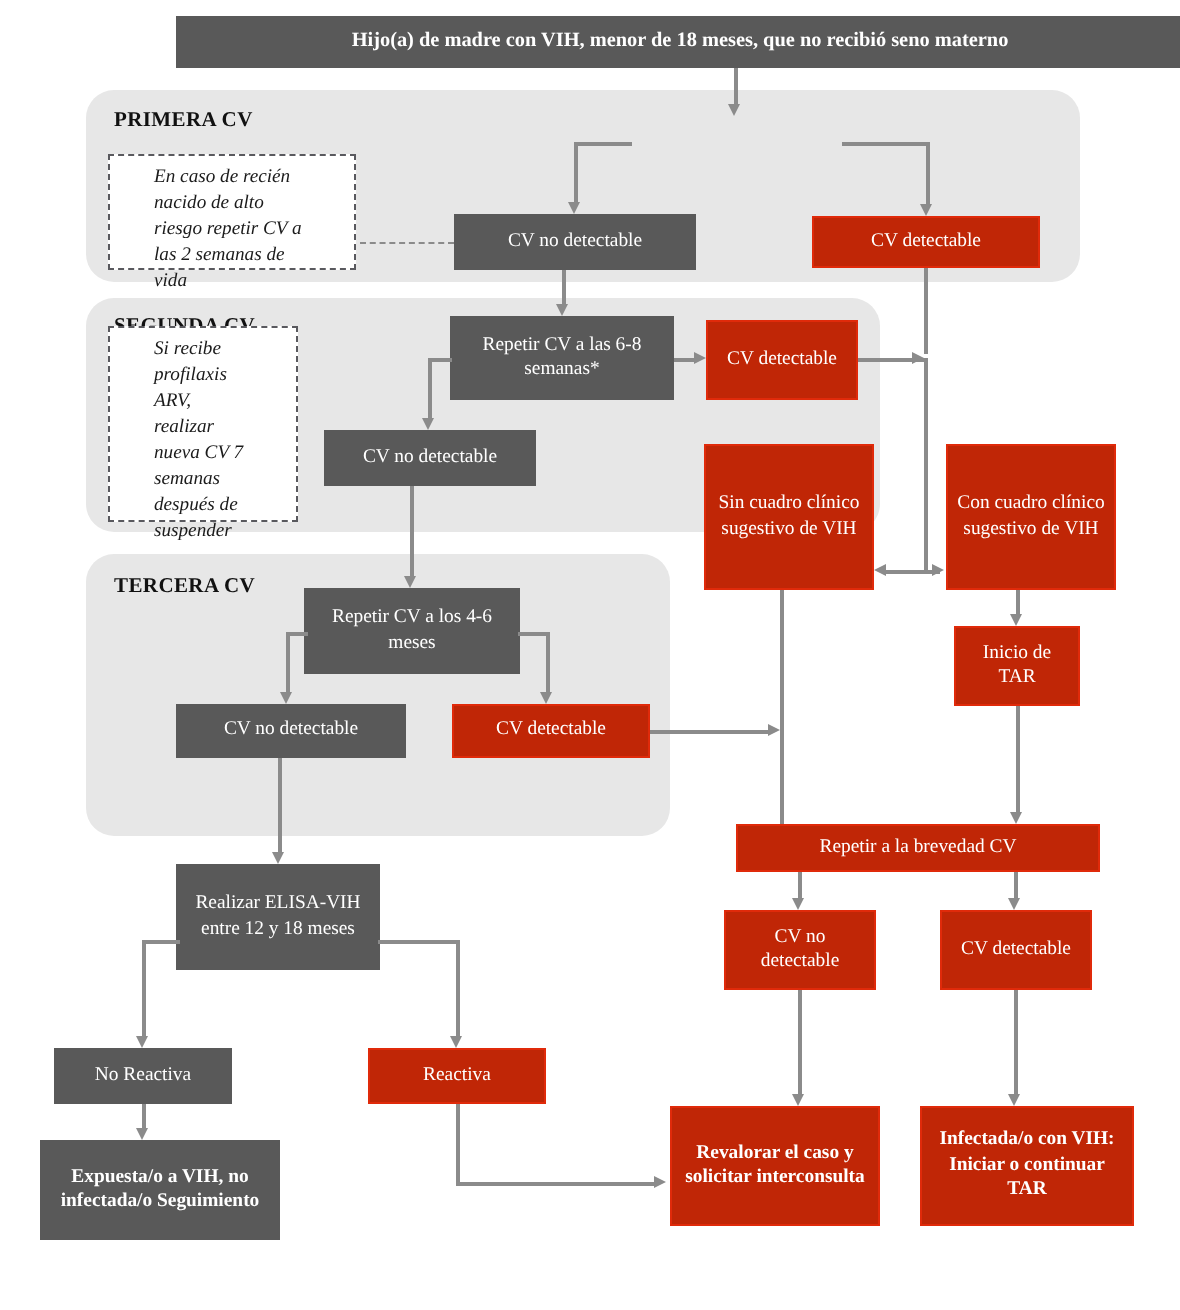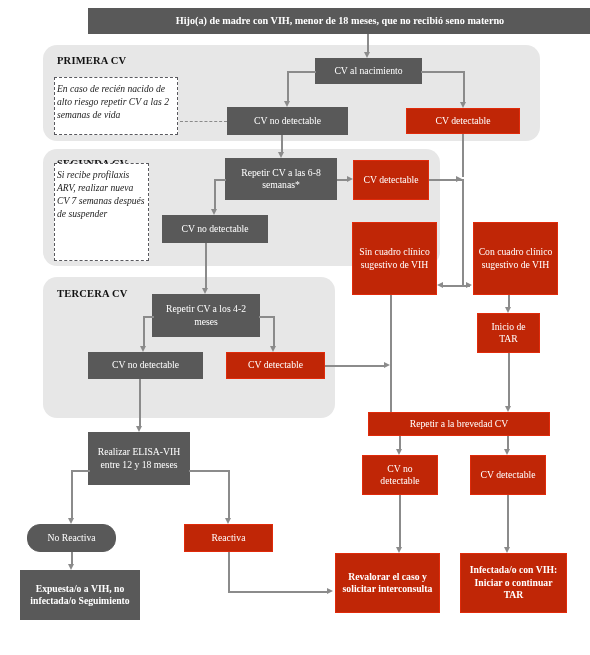--- a/index.html
+++ b/index.html
@@ -30,21 +30,21 @@
     color: #111111;
     letter-spacing: 0.2px;
     white-space: nowrap;
   }
   
   .note {
     position: absolute;
     background: #ffffff;
     border: 1.5px dashed #59595e;
     box-sizing: border-box;
-    padding: 4px 2px;
+    padding: 4px 22px;
     font-family: "Liberation Serif", serif;
     font-style: italic;
     font-size: 9.6px;
     line-height: 13px;
     color: #1b1b1b;
   }
   
   .box {
     position: absolute;
     box-sizing: border-box;
@@ -117,21 +117,20 @@
   <div class="panel-title" style="left:57px; top:158px;">SEGUNDA CV</div>
   <div class="panel-title" style="left:57px; top:288px;">TERCERA CV</div>
 
   <div class="box grey head" style="left:88px; top:8px; width:504px; height:26px;">Hijo(a) de madre con VIH, menor de 18 meses, que no recibió seno materno</div>
 
   <div class="ln v" style="left:367px; top:34px; height:18px;"></div>
   <div class="arrow down" style="left:364px; top:52px;"></div>
 
   <div class="note" style="left:54px; top:77px; width:124px; height:58px;">En caso de recién nacido de alto riesgo repetir CV a las 2 semanas de vida</div>
 
-  <div class="box grey" style="left:315px; top:58px; width:107px; height:26px;">CV al nacimiento</div>
 
   <div class="box grey" style="left:227px; top:107px; width:121px; height:28px;">CV no detectable</div>
 
   <div class="box red" style="left:406px; top:108px; width:114px; height:26px;">CV detectable</div>
 
   <div class="ln h" style="left:287px; top:71px; width:29px;"></div>
   <div class="ln v" style="left:287px; top:71px; height:30px;"></div>
   <div class="arrow down" style="left:284px; top:101px;"></div>
 
   <div class="ln h" style="left:421px; top:71px; width:43px;"></div>
@@ -178,21 +177,21 @@
   <div class="ln v" style="left:508px; top:295px; height:12px;"></div>
   <div class="arrow down" style="left:505px; top:307px;"></div>
 
   <div class="box red" style="left:477px; top:313px; width:63px; height:40px;">Inicio de TAR</div>
 
   <div class="ln v" style="left:508px; top:353px; height:53px;"></div>
   <div class="arrow down" style="left:505px; top:406px;"></div>
 
   <div class="ln v" style="left:390px; top:295px; height:117px;"></div>
 
-  <div class="box grey" style="left:152px; top:294px; width:108px; height:43px;">Repetir CV a los 4-2 meses</div>
+  <div class="box grey" style="left:152px; top:294px; width:108px; height:43px;">Repetir CV a los 4-6 meses</div>
 
   <div class="box grey" style="left:88px; top:352px; width:115px; height:27px;">CV no detectable</div>
 
   <div class="box red" style="left:226px; top:352px; width:99px; height:27px;">CV detectable</div>
 
   <div class="ln h" style="left:143px; top:316px; width:11px;"></div>
   <div class="ln v" style="left:143px; top:316px; height:30px;"></div>
   <div class="arrow down" style="left:140px; top:346px;"></div>
 
   <div class="ln h" style="left:259px; top:316px; width:16px;"></div>
@@ -200,21 +199,21 @@
   <div class="arrow down" style="left:270px; top:346px;"></div>
 
   <div class="ln h" style="left:325px; top:365px; width:60px;"></div>
   <div class="arrow right" style="left:384px; top:362px;"></div>
 
   <div class="ln v" style="left:139px; top:379px; height:47px;"></div>
   <div class="arrow down" style="left:136px; top:426px;"></div>
 
   <div class="box grey" style="left:88px; top:432px; width:102px; height:53px;">Realizar ELISA-VIH entre 12 y 18 meses</div>
 
-  <div class="box grey" style="left:27px; top:524px; width:89px; height:28px;border-radius:13px;">No Reactiva</div>
+  <div class="box grey" style="left:27px; top:524px; width:89px; height:28px;">No Reactiva</div>
 
   <div class="box red" style="left:184px; top:524px; width:89px; height:28px;">Reactiva</div>
 
   <div class="box grey bold" style="left:20px; top:570px; width:120px; height:50px;">Expuesta/o a VIH, no infectada/o Seguimiento</div>
 
   <div class="ln h" style="left:71px; top:470px; width:19px;"></div>
   <div class="ln v" style="left:71px; top:470px; height:48px;"></div>
   <div class="arrow down" style="left:68px; top:518px;"></div>
 
   <div class="ln h" style="left:189px; top:470px; width:40px;"></div>

